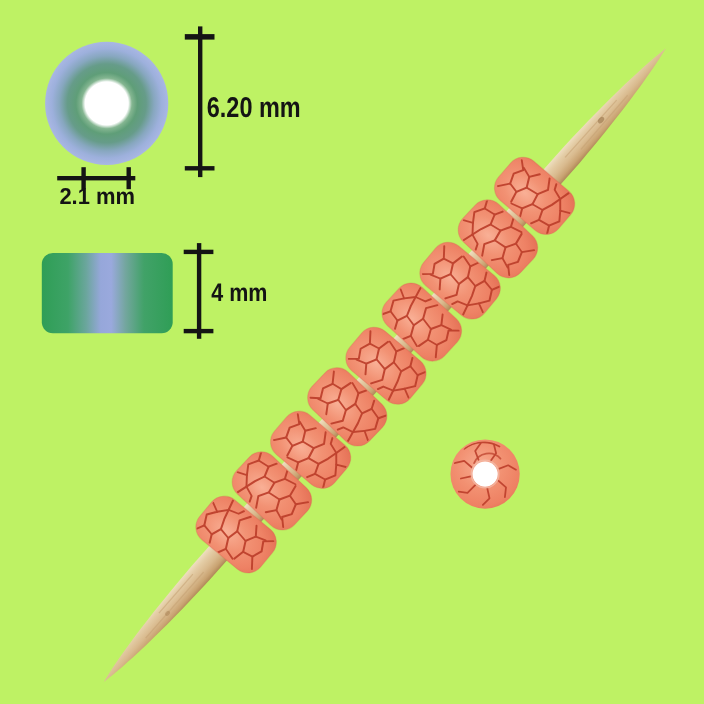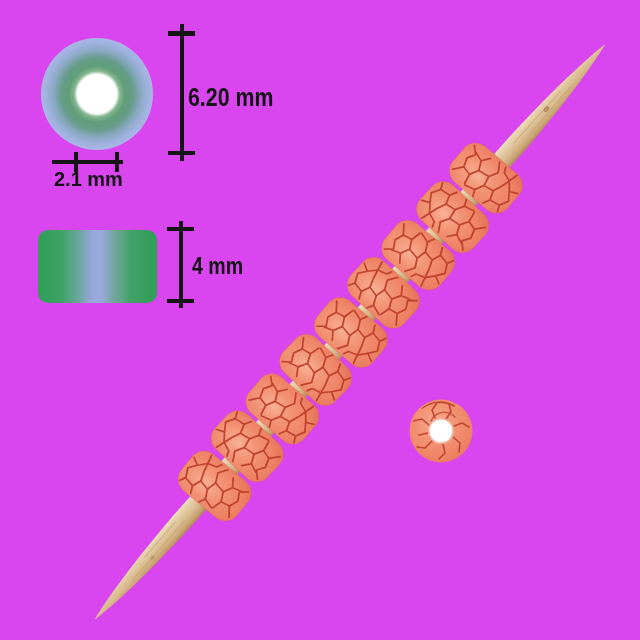--- a/index.html
+++ b/index.html
@@ -1,19 +1,19 @@
 <!DOCTYPE html>
 <html><head>
 <meta charset="utf-8">
 <style>
   html,body{margin:0;padding:0;background:#fff;}
   .stage{
     position:relative;
     width:640px;height:640px;
-    background:#d946ef;
+    background:#bef264;
     overflow:hidden;
     font-family:"Liberation Sans", sans-serif;
   }
   .scene-svg{position:absolute;left:0;top:0;}
   .dim{position:absolute;}
   .dim-bar{position:absolute;background:#141414;}
   .dim-label{
     position:absolute;
     color:#141414;
     font-weight:700;

